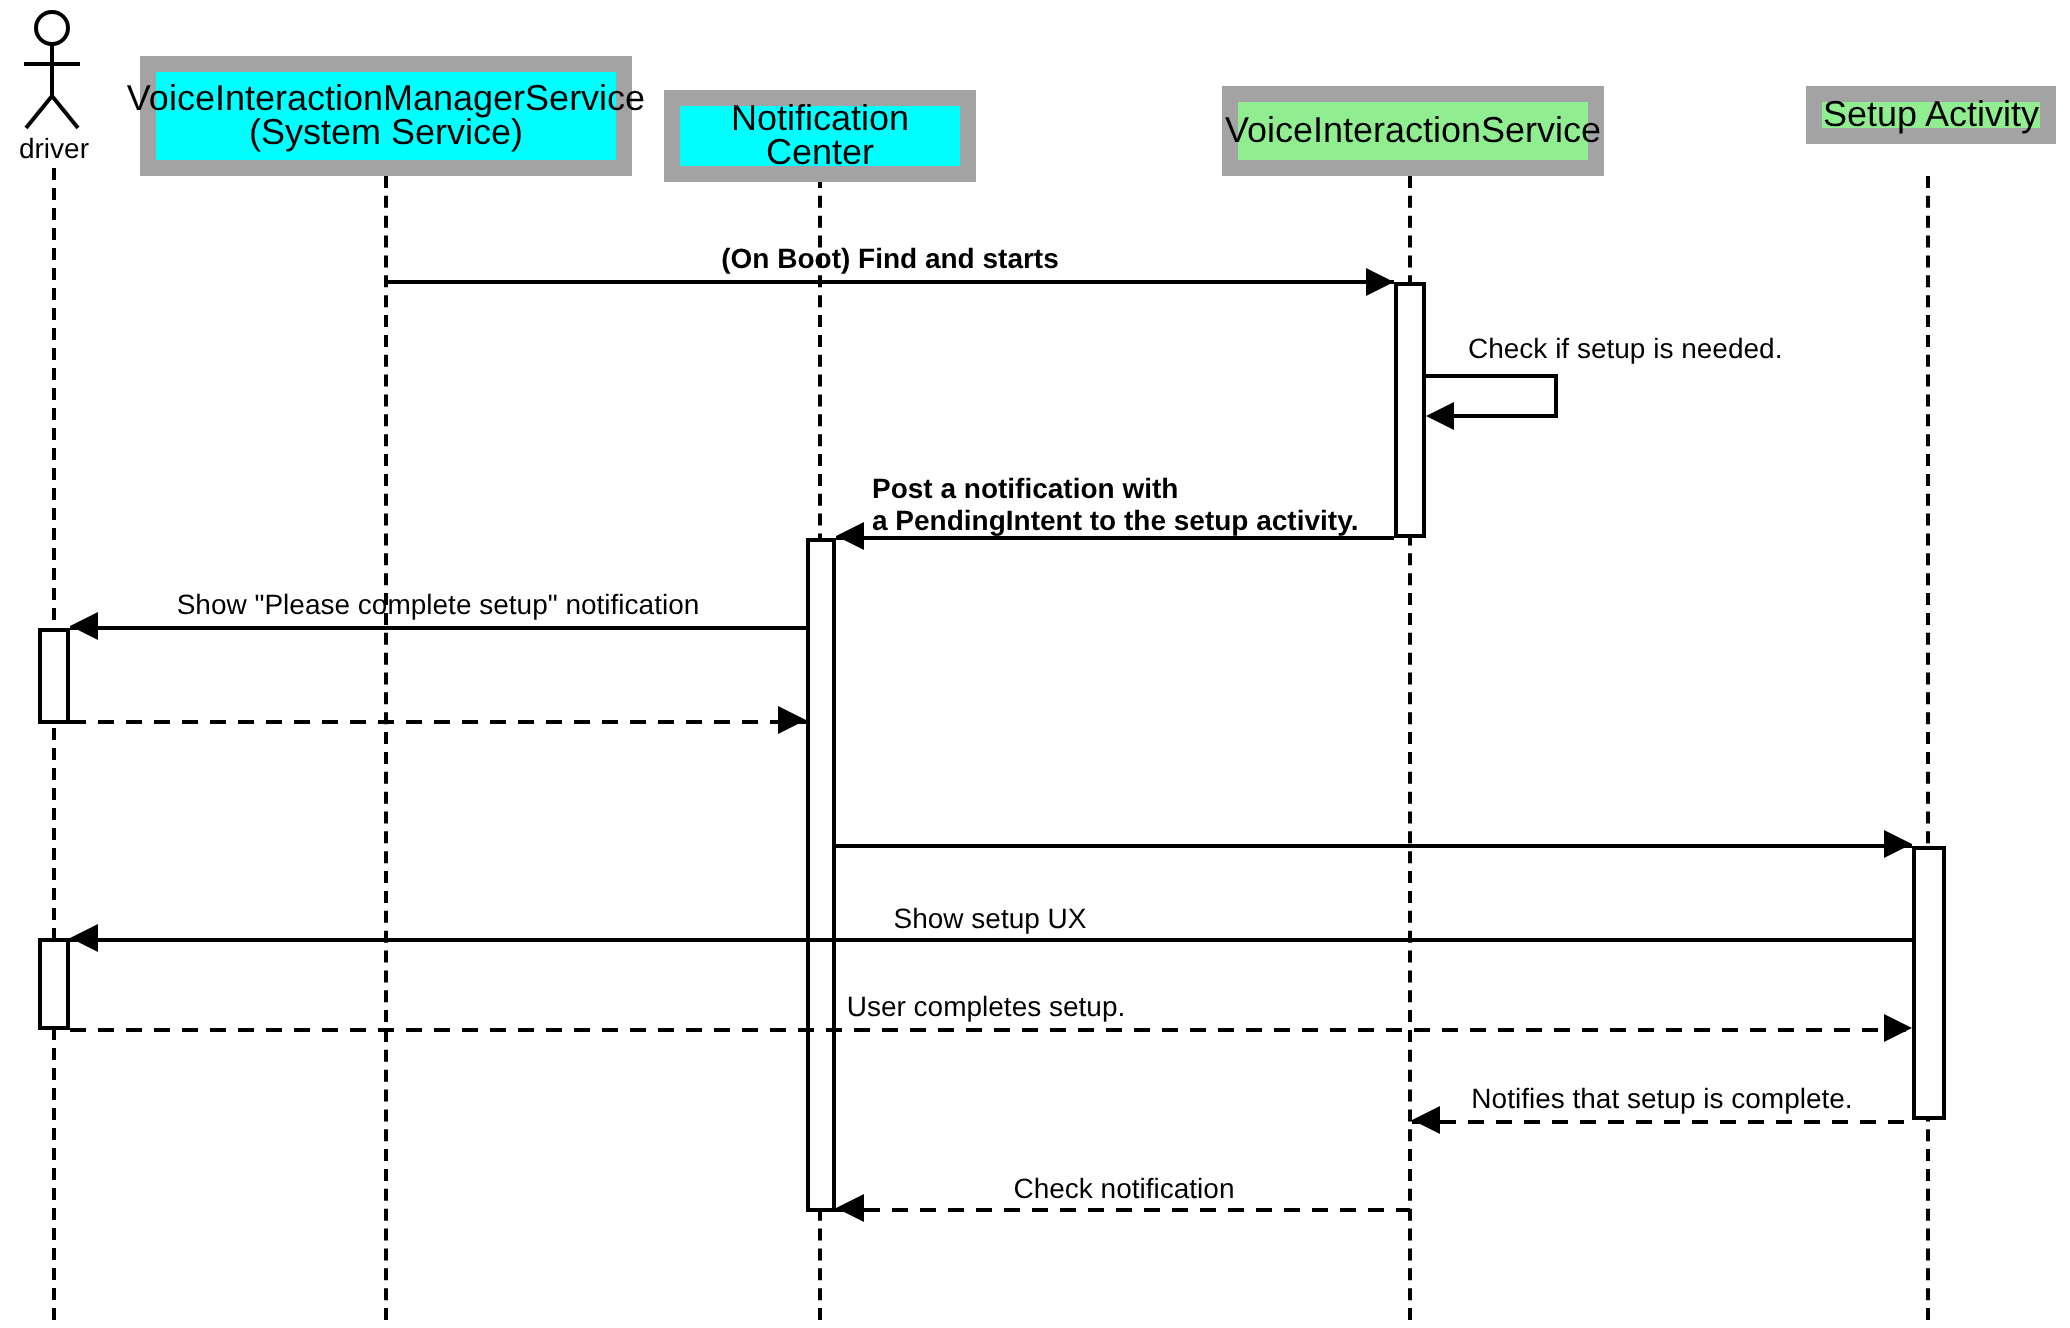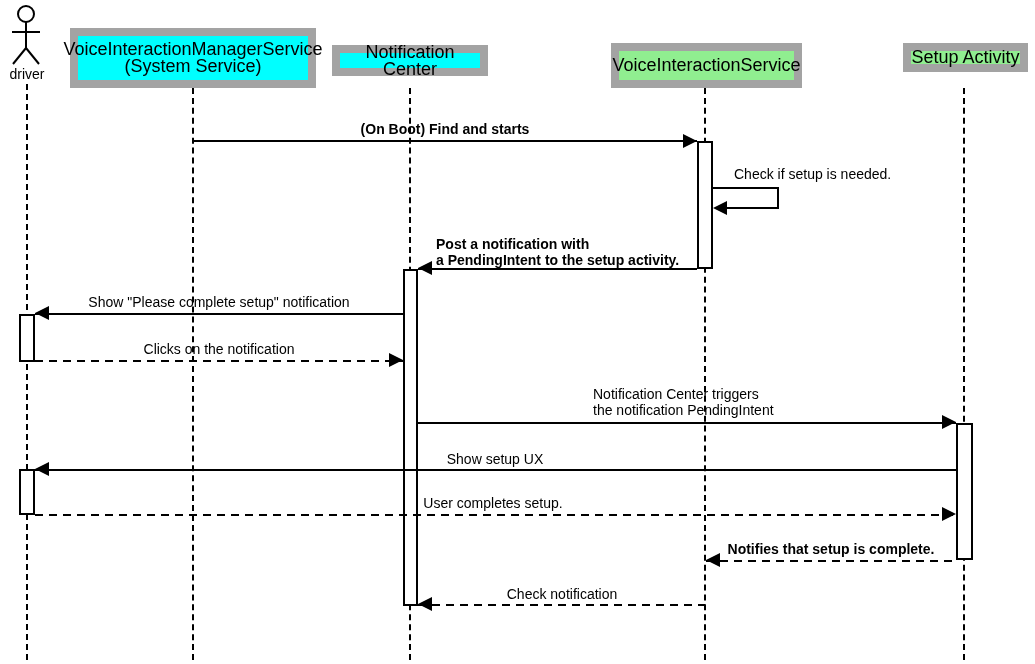--- a/index.html
+++ b/index.html
@@ -38,21 +38,21 @@
   <div class="actor-label" style="left:4px;top:66px;width:46px;">driver</div>
 
   <div class="lifeline" style="left:26px;top:84px;height:576px;"></div>
   <div class="lifeline" style="left:192px;top:88px;height:572px;"></div>
   <div class="lifeline" style="left:409px;top:88px;height:572px;"></div>
   <div class="lifeline" style="left:704px;top:88px;height:572px;"></div>
   <div class="lifeline" style="left:963px;top:88px;height:572px;"></div>
 
   <div class="box" style="left: 70px; top: 28px; width: 246px; height: 60px; background-color: rgb(0, 255, 255);">VoiceInteractionManagerService
 (System Service)</div>
-  <div class="box" style="left: 332px; top: 45px; width: 156px; height: 31px; background-color: rgb(0, 255, 255);">Notification Center</div>
+  <div class="box" style="left: 332px; top: 45px; width: 156px; height: 46px; background-color: rgb(0, 255, 255);">Notification Center</div>
   <div class="box" style="left: 611px; top: 43px; width: 191px; height: 45px; background-color: rgb(144, 238, 144);">VoiceInteractionService</div>
   <div class="box" style="left: 903px; top: 43px; width: 125px; height: 29px; background-color: rgb(144, 238, 144);">Setup Activity</div>
 
   <div class="bar" style="left:697px;top:141px;width:16px;height:128px;"></div>
   <div class="bar" style="left:403px;top:269px;width:15px;height:337px;"></div>
   <div class="bar" style="left:19px;top:314px;width:16px;height:48px;"></div>
   <div class="bar" style="left:19px;top:469px;width:16px;height:46px;"></div>
   <div class="bar" style="left:956px;top:423px;width:17px;height:137px;"></div>
 
   <div class="hline" style="left:193px;top:140px;width:504px;"></div>
@@ -69,36 +69,33 @@
   <div class="arr-l" style="left:418px;top:261px;"></div>
   <div class="lbl" style="left:436px;top:236px;font-weight:bold;">Post a notification with
 a PendingIntent to the setup activity.</div>
 
   <div class="hline" style="left:35px;top:313px;width:368px;"></div>
   <div class="arr-l" style="left:35px;top:306px;"></div>
   <div class="lbl lbl-c" style="left:69px;top:294px;width:300px;">Show "Please complete setup" notification</div>
 
   <div class="dline" style="left:35px;top:360px;width:368px;"></div>
   <div class="arr-r" style="left:389px;top:353px;"></div>
-  <div class="lbl lbl-c" style="left:69px;top:341px;width:300px;">Clicks on the notification</div>
 
   <div class="hline" style="left:418px;top:422px;width:538px;"></div>
   <div class="arr-r" style="left:942px;top:415px;"></div>
-  <div class="lbl" style="left:593px;top:386px;">Notification Center triggers
-the notification PendingIntent</div>
 
   <div class="hline" style="left:35px;top:469px;width:921px;"></div>
   <div class="arr-l" style="left:35px;top:462px;"></div>
   <div class="lbl lbl-c" style="left:345px;top:451px;width:300px;">Show setup UX</div>
 
   <div class="dline" style="left:35px;top:514px;width:921px;"></div>
   <div class="arr-r" style="left:942px;top:507px;"></div>
   <div class="lbl lbl-c" style="left:343px;top:495px;width:300px;">User completes setup.</div>
 
   <div class="dline" style="left:706px;top:560px;width:250px;"></div>
   <div class="arr-l" style="left:706px;top:553px;"></div>
-  <div class="lbl lbl-c" style="left:681px;top:541px;width:300px;font-weight:bold;">Notifies that setup is complete.</div>
+  <div class="lbl lbl-c" style="left:681px;top:541px;width:300px;">Notifies that setup is complete.</div>
 
   <div class="dline" style="left:418px;top:604px;width:287px;"></div>
   <div class="arr-l" style="left:418px;top:597px;"></div>
   <div class="lbl lbl-c" style="left:412px;top:586px;width:300px;">Check notification</div>
 
 </div>
 
 </body></html>

